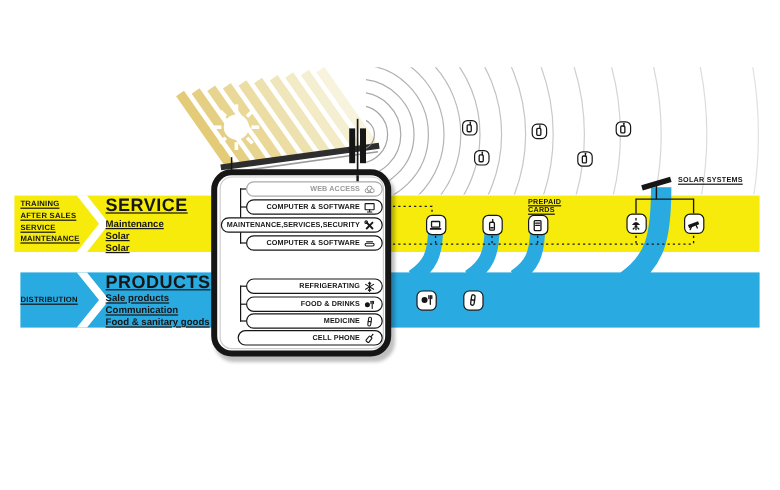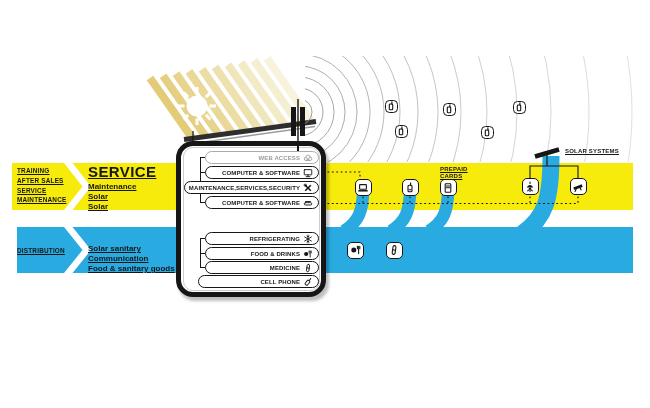--- a/index.html
+++ b/index.html
@@ -132,22 +132,23 @@
     <div>MAINTENANCE</div>
   </div>
   <div class="t band-title" style="left:88px;top:164px;">SERVICE</div>
   <div class="t" style="left:88px;top:182px;">
     <div class="band-item">Maintenance</div>
     <div class="band-item">Solar</div>
     <div class="band-item">Solar</div>
   </div>
 
   <div class="t arrow-label" style="left:17px;top:246px;">DISTRIBUTION</div>
+  <div class="t band-title" style="left:88px;top:228px;">PRODUCTS</div>
   <div class="t" style="left:88px;top:244px;">
-    <div class="band-item">Solar sanitary</div>
+    <div class="band-item">Sale products</div>
     <div class="band-item">Communication</div>
     <div class="band-item">Food &amp; sanitary goods</div>
   </div>
 
   <div class="kiosk"></div>
   <div class="kiosk-inner"></div>
   <div class="vline" style="left:297.4px;top:146px;height:6px;"></div>
   <div class="vline" style="left:200px;top:157px;height:46px;"></div>
   <div class="hstub" style="left:200px;top:157px;"></div>
   <div class="hstub" style="left:200px;top:172px;"></div>

